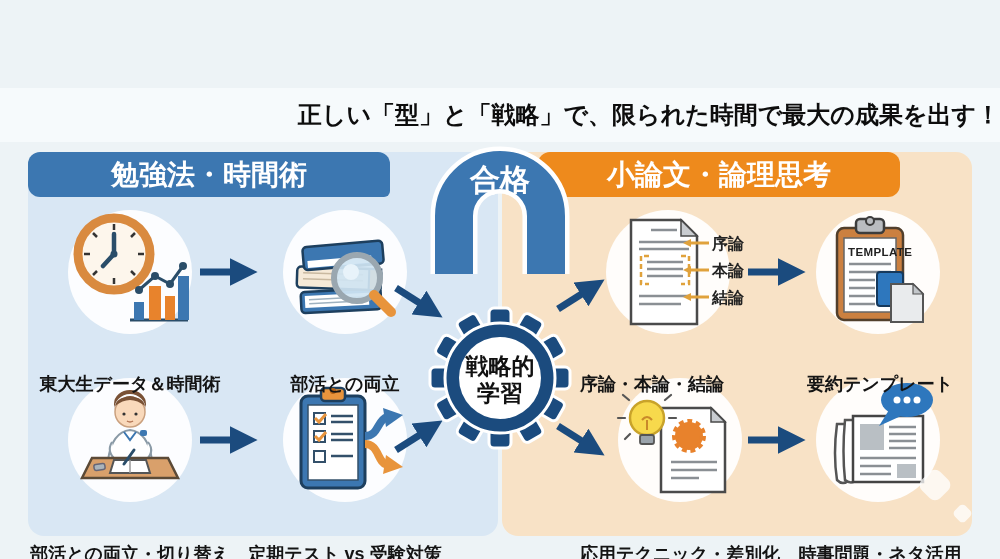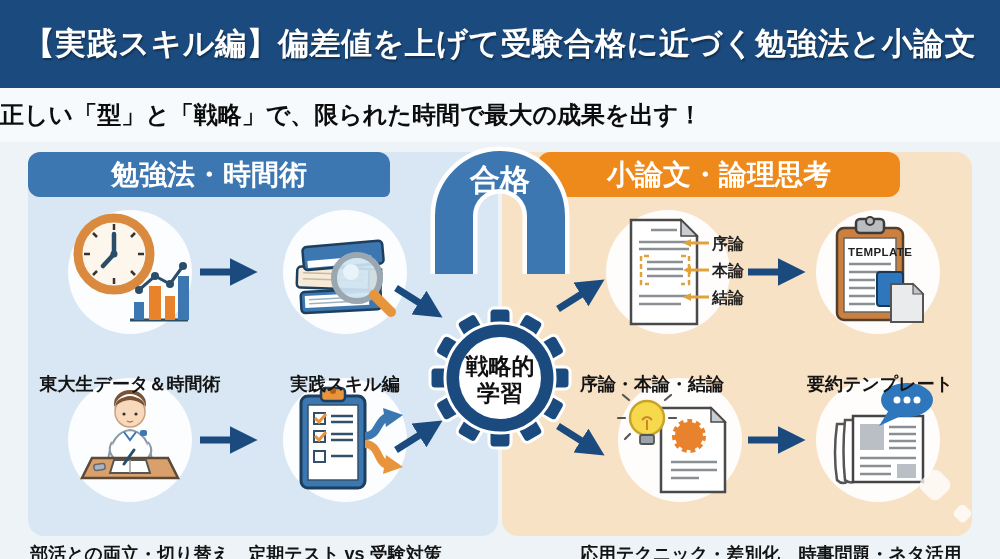--- a/index.html
+++ b/index.html
@@ -5,21 +5,21 @@
   html,body{margin:0;padding:0;}
   body{font-family:"Liberation Sans","DejaVu Sans",sans-serif;}
   #stage{position:relative;width:1000px;height:559px;overflow:hidden;background:#edf3f6;}
 
   .banner{position:absolute;left:0;top:0;width:1000px;height:88px;background:#1b4b7e;
           display:flex;align-items:center;justify-content:center;}
   .banner .t{color:#ffffff;font-size:31px;font-weight:bold;letter-spacing:0.5px;
              text-shadow:1px 2px 2px rgba(0,0,0,.38);white-space:nowrap;}
 
   .subbar{position:absolute;left:0;top:88px;width:1000px;height:54px;background:#f6fafc;
-          display:flex;align-items:center;justify-content:flex-start;}
+          display:flex;align-items:center;justify-content:flex-end;}
   .subbar .t{color:#0d0d0d;font-size:24px;font-weight:bold;white-space:nowrap;}
 
   .panel{position:absolute;top:152px;width:470px;height:384px;border-radius:16px;}
   .panel.left{left:28px;background:#d9e7f4;}
   .panel.right{left:502px;background:#f8e2c6;}
 
   .phead{position:absolute;top:152px;width:362px;height:45px;border-radius:12px;
          display:flex;align-items:center;justify-content:center;}
   .phead.left{left:28px;background:#3c77b1;border-bottom-right-radius:6px;}
   .phead.right{left:538px;background:#ee8a1c;border-bottom-left-radius:6px;align-items:center;}
@@ -34,23 +34,20 @@
 
   .sparkle{position:absolute;background:rgba(255,255,255,.75);transform:rotate(45deg);border-radius:28%;}
   .sparkle.s1{left:922px;top:472px;width:26px;height:26px;}
   .sparkle.s2{left:955px;top:506px;width:15px;height:15px;}
 </style>
 </head>
 <body>
 
 <div id="stage">
 
-  <div class="banner">
-    <div class="t">【実践スキル編】偏差値を上げて受験合格に近づく勉強法と小論文</div>
-  </div>
 
   <div class="subbar">
     <div class="t">正しい「型」と「戦略」で、限られた時間で最大の成果を出す！</div>
   </div>
 
   <div class="panel left"></div>
   <div class="panel right"></div>
 
   <div class="phead left">
     <div class="t">勉強法・時間術</div>
@@ -300,21 +297,21 @@
     <g>
       <ellipse cx="92" cy="20" rx="26" ry="17" fill="#2e77bd"></ellipse>
       <polygon points="74,30 64,46 86,36" fill="#2e77bd"></polygon>
       <circle cx="82" cy="20" r="3.5" fill="#ffffff"></circle>
       <circle cx="92" cy="20" r="3.5" fill="#ffffff"></circle>
       <circle cx="102" cy="20" r="3.5" fill="#ffffff"></circle>
     </g>
   </svg>
 
   <div class="label" style="left:30px;top:336px;width:200px;">東大生データ＆時間術</div>
-  <div class="label" style="left:245px;top:336px;width:200px;">実践スキル編</div>
+  <div class="label" style="left:245px;top:336px;width:200px;">部活との両立</div>
   <div class="label" style="left:20px;top:506px;width:220px;">部活との両立・切り替え</div>
   <div class="label" style="left:235px;top:506px;width:220px;">定期テスト vs 受験対策</div>
   <div class="label" style="left:552px;top:336px;width:200px;font-family:Liberation Mono, monospace;">序論・本論・結論</div>
   <div class="label" style="left:780px;top:336px;width:200px;">要約テンプレート</div>
   <div class="label" style="left:570px;top:506px;width:220px;">応用テクニック・差別化</div>
   <div class="label" style="left:780px;top:506px;width:200px;">時事問題・ネタ活用</div>
 
   <div class="sparkle s1"></div>
   <div class="sparkle s2"></div>
 </div>

